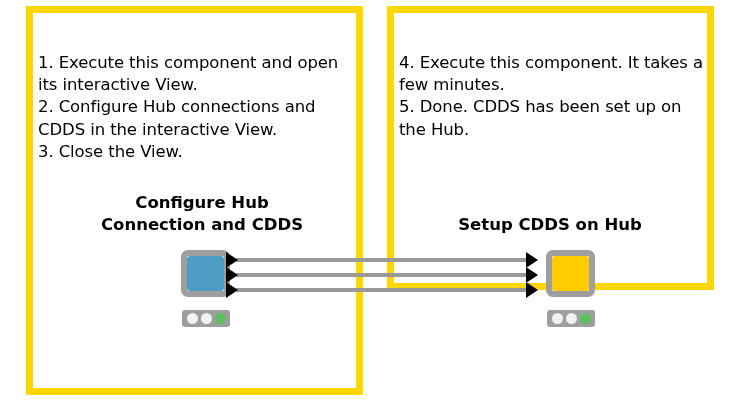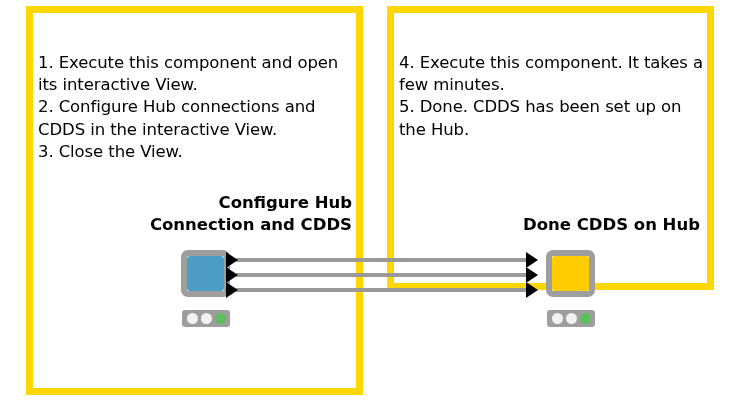--- a/index.html
+++ b/index.html
@@ -44,21 +44,21 @@
     margin-top: 35px;
   }
 
   
   .node-title {
     position: absolute;
     font-weight: bold;
     font-size: 16.5px;
     line-height: 22px;
     color: #000000;
-    text-align: right;
+    text-align: center;
     white-space: pre-line;
     letter-spacing: 0px;
   }
   #title-left  { left: 52px;  top: 192px; width: 300px; }
   #title-right { left: 400px; top: 214px; width: 300px; }
 
   
   .conn-line {
     position: absolute;
     height: 4px;
@@ -138,21 +138,21 @@
 5. Done. CDDS has been set up on the Hub.</div>
   </div>
 
   <div id="line-1" class="conn-line" style="background: rgb(153, 153, 153);"></div>
   <div id="line-2" class="conn-line" style="background: rgb(153, 153, 153);"></div>
   <div id="line-3" class="conn-line" style="background: rgb(153, 153, 153);"></div>
 
   <div id="title-left" class="node-title">Configure Hub
 Connection and CDDS</div>
 
-  <div id="title-right" class="node-title">Done CDDS on Hub</div>
+  <div id="title-right" class="node-title">Setup CDDS on Hub</div>
 
   <div id="node-left" class="node" style="border-color: rgb(158, 158, 158);">
     <div class="node-inner" style="background: rgb(76, 156, 196);"></div>
   </div>
   <div class="port out-1" style="border-left-color: rgb(0, 0, 0);"></div>
   <div class="port out-2" style="border-left-color: rgb(0, 0, 0);"></div>
   <div class="port out-3" style="border-left-color: rgb(0, 0, 0);"></div>
   <div id="status-left" class="status-bar" style="background: rgb(158, 158, 158);">
     <div class="status-dot" style="background: rgb(242, 242, 242);"></div>
     <div class="status-dot" style="background: rgb(242, 242, 242);"></div>

